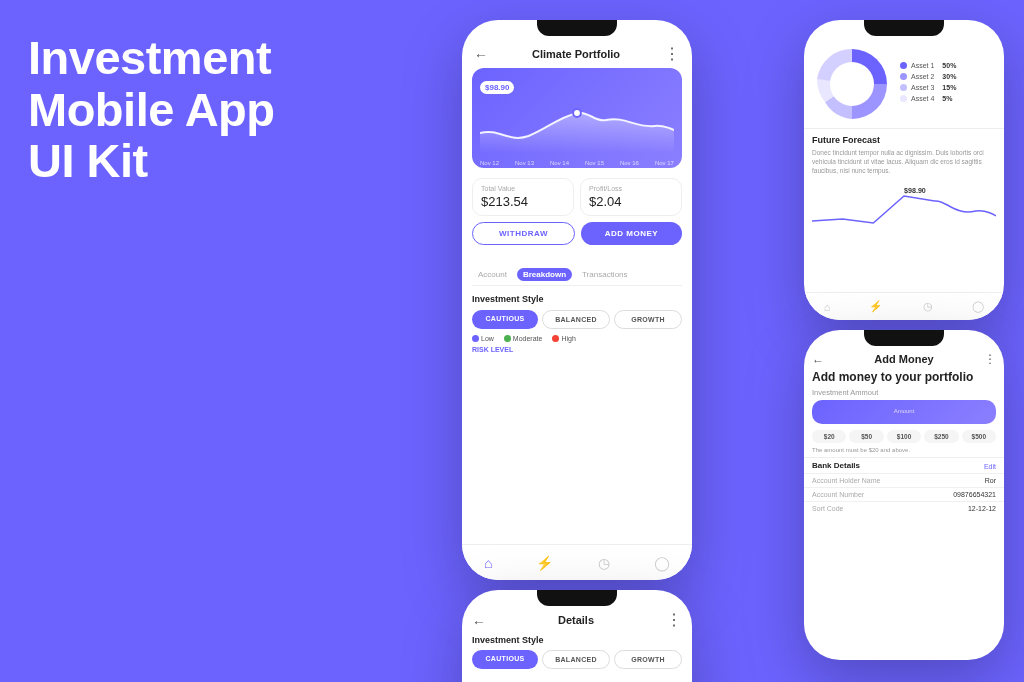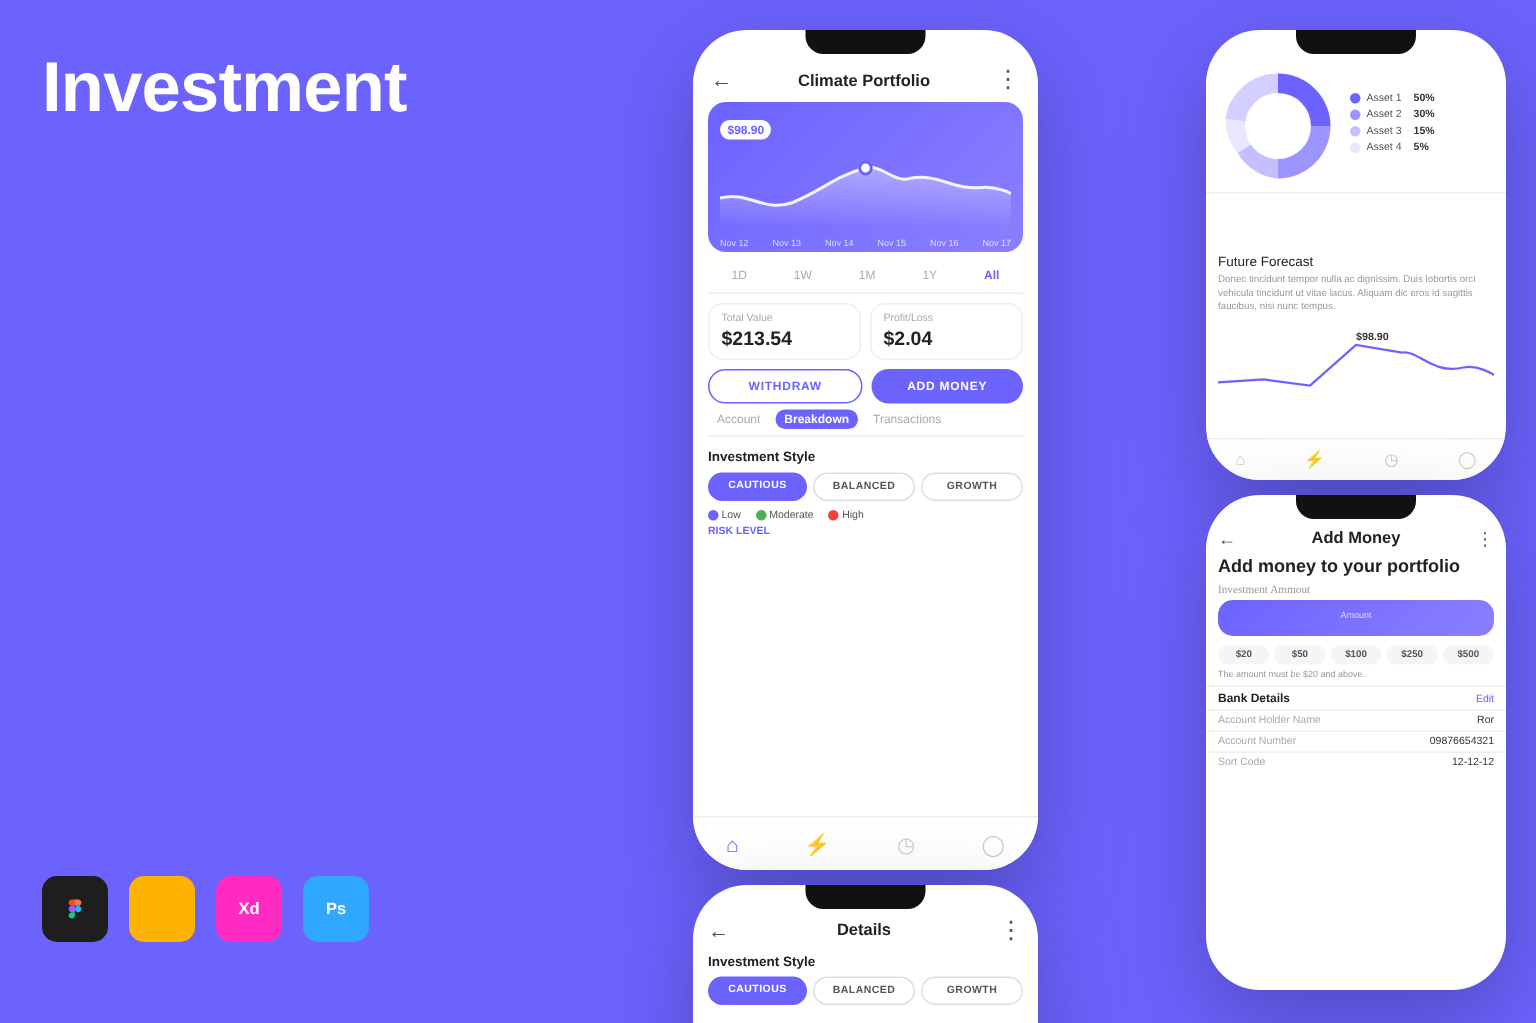--- a/index.html
+++ b/index.html
@@ -164,29 +164,29 @@
       border-radius: 10px;
       padding: 6px 8px;
     }
     .stat-label {
       font-size: 7px;
       color: #aaa;
       margin-bottom: 2px;
     }
     .stat-value {
       font-size: 13px;
-      font-weight: 700;
+      font-weight: 400;
       color: #222;
     }
 
     
     .action-buttons {
       display: flex;
       gap: 6px;
-      margin-bottom: 4px;
+      margin-bottom: 23px;
     }
     .btn-withdraw {
       flex: 1;
       border: 1.5px solid #6C63FF;
       background: #fff;
       color: #6C63FF;
       font-size: 8px;
       font-weight: 700;
       padding: 6px;
       border-radius: 20px;
@@ -356,24 +356,23 @@
     }
 
     
     .forecast-section {
       padding: 6px 8px;
       border-top: 1px solid #eee;
       margin-top: 4px;
     }
     .forecast-title {
       font-size: 9px;
-      font-weight: 400;
+      font-weight: 700;
       color: #222;
       margin-bottom: 3px;
-      margin-top: 34px;
     }
     .forecast-text {
       font-size: 6.5px;
       color: #999;
       line-height: 1.4;
       margin-bottom: 6px;
     }
     .forecast-chart {
       width: 100%;
       height: 50px;
@@ -403,21 +402,20 @@
     .add-money-subtitle {
       font-size: 12px;
       font-weight: 800;
       color: #222;
       padding: 2px 8px 4px;
     }
     .investment-amount-label {
       font-size: 7.5px;
       color: #999;
       padding: 0 8px 3px;
-      font-family: Liberation Serif, serif;
     }
     .amount-card {
       background: linear-gradient(135deg, #6C63FF, #8B7FFF);
       margin: 0 8px 6px;
       border-radius: 10px;
       padding: 8px;
       text-align: center;
     }
     .amount-label-small {
       font-size: 6px;
@@ -500,20 +498,21 @@
       color: #222;
       margin-bottom: 5px;
     }
   </style>
 </head>
 <body>
 
 <div class="left-section">
   <div class="app-title">
     <span>Investment</span><br>
+    <span>Mobile App UI Kit</span>
   </div>
   <div class="tool-icons">
     <div class="tool-icon figma-icon" style="background:#1E1E1E;color:#fff;">
       <svg width="22" height="22" viewBox="0 0 38 57" fill="none">
         <path d="M19 28.5C19 25.48 21.46 23 24.5 23C27.54 23 30 25.48 30 28.5C30 31.52 27.54 34 24.5 34C21.46 34 19 31.52 19 28.5Z" fill="#1ABCFE"></path>
         <path d="M8 39.5C8 36.48 10.46 34 13.5 34H19V39.5C19 42.52 16.54 45 13.5 45C10.46 45 8 42.52 8 39.5Z" fill="#0ACF83"></path>
         <path d="M19 12V23H24.5C27.54 23 30 20.52 30 17.5C30 14.48 27.54 12 24.5 12H19Z" fill="#FF7262"></path>
         <path d="M8 17.5C8 20.52 10.46 23 13.5 23H19V12H13.5C10.46 12 8 14.48 8 17.5Z" fill="#F24E1E"></path>
         <path d="M8 28.5C8 31.52 10.46 34 13.5 34H19V23H13.5C10.46 23 8 25.48 8 28.5Z" fill="#A259FF"></path>
       </svg>
@@ -551,27 +550,20 @@
       <div class="chart-dates">
         <span class="chart-date">Nov 12</span>
         <span class="chart-date">Nov 13</span>
         <span class="chart-date">Nov 14</span>
         <span class="chart-date">Nov 15</span>
         <span class="chart-date">Nov 16</span>
         <span class="chart-date">Nov 17</span>
       </div>
     </div>
 
-    <div class="time-filters">
-      <span class="time-filter">1D</span>
-      <span class="time-filter">1W</span>
-      <span class="time-filter">1M</span>
-      <span class="time-filter">1Y</span>
-      <span class="time-filter active">All</span>
-    </div>
 
     <div class="stats-row">
       <div class="stat-card">
         <div class="stat-label">Total Value</div>
         <div class="stat-value">$213.54</div>
       </div>
       <div class="stat-card">
         <div class="stat-label">Profit/Loss</div>
         <div class="stat-value">$2.04</div>
       </div>

